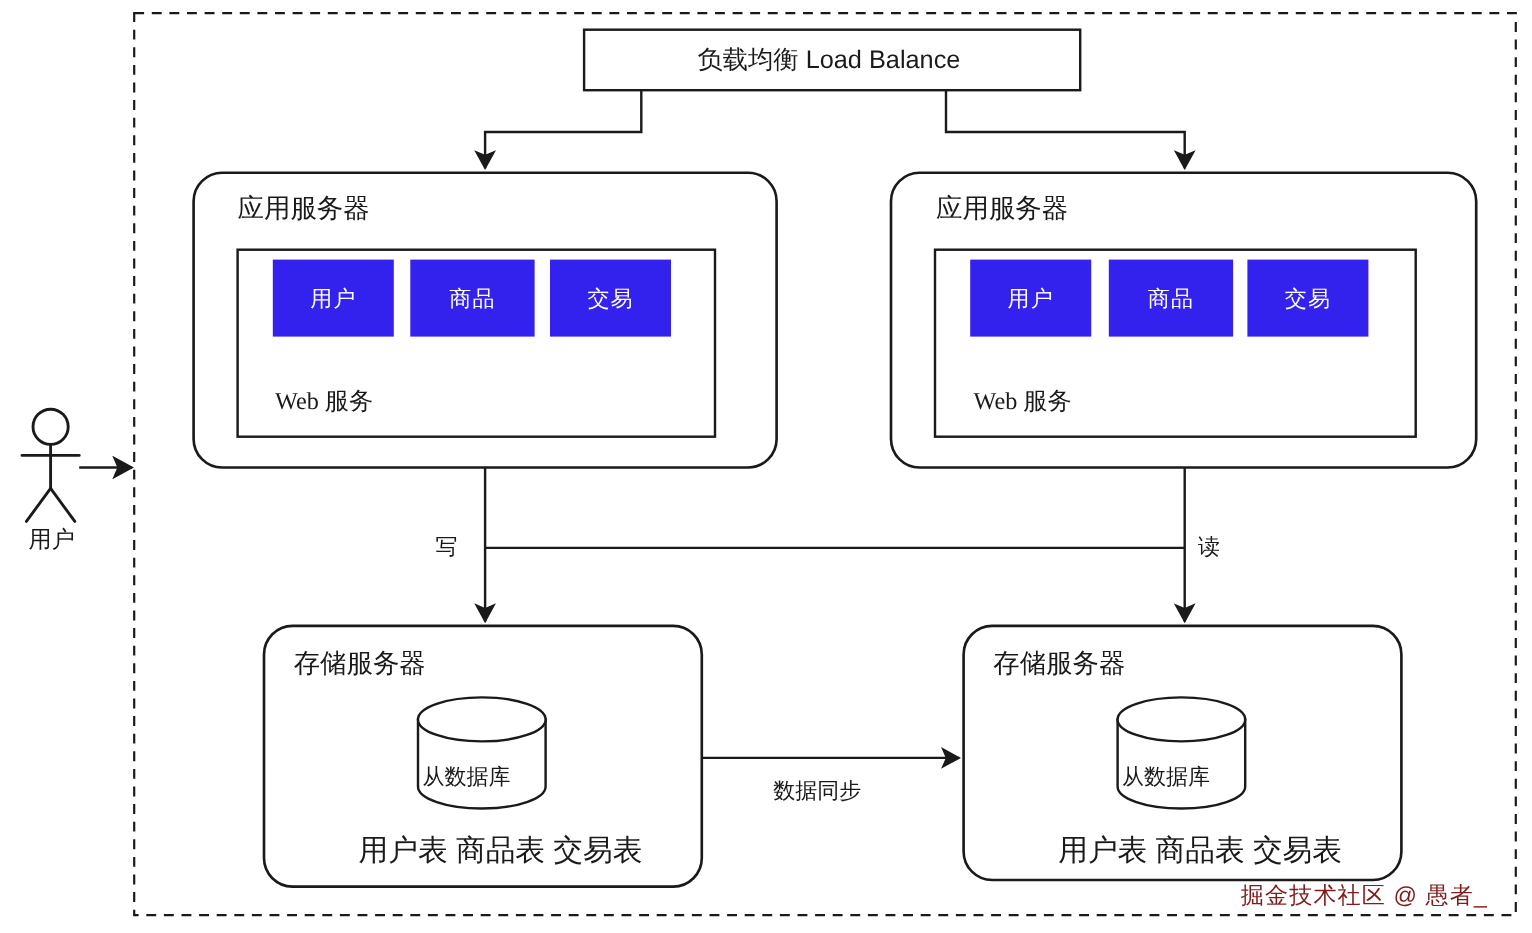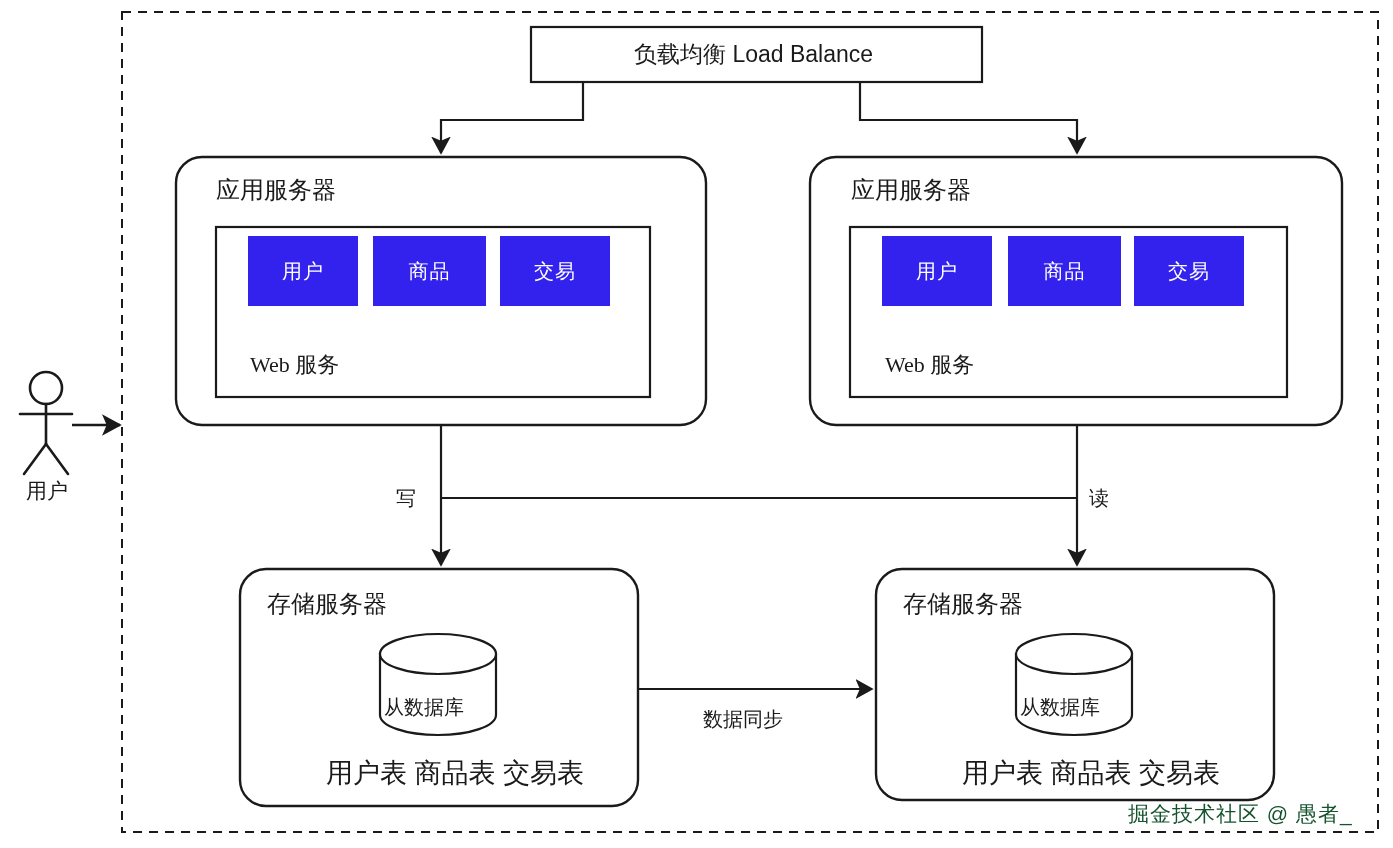--- a/index.html
+++ b/index.html
@@ -43,21 +43,21 @@
     display: flex;
     align-items: center;
     justify-content: center;
     color: #ffffff;
     font-size: 20px;
     letter-spacing: 1px;
   }
   .watermark {
     position: absolute;
     font-size: 21px;
-    color: #14532d;
+    color: #7f1d1d;
     white-space: nowrap;
     letter-spacing: 1px;
   }
 </style>
 </head>
 <body>
 
 <div id="canvas">
 
   <svg class="layer" viewBox="0 0 1393 848" xmlns="http://www.w3.org/2000/svg">

